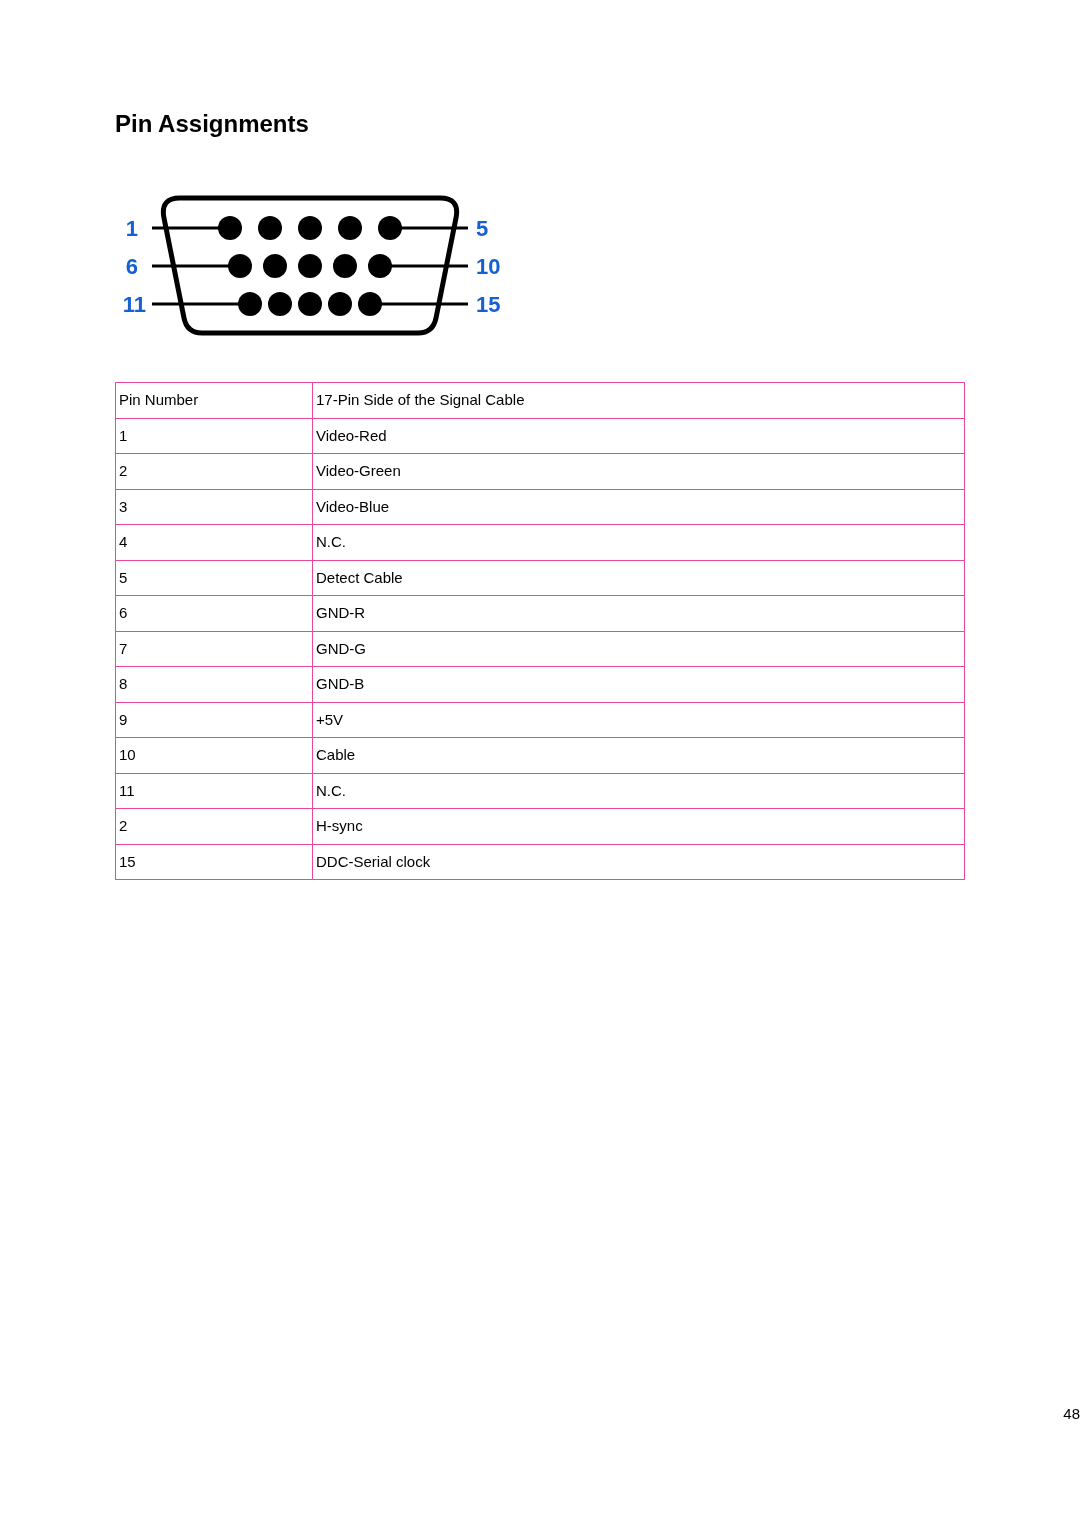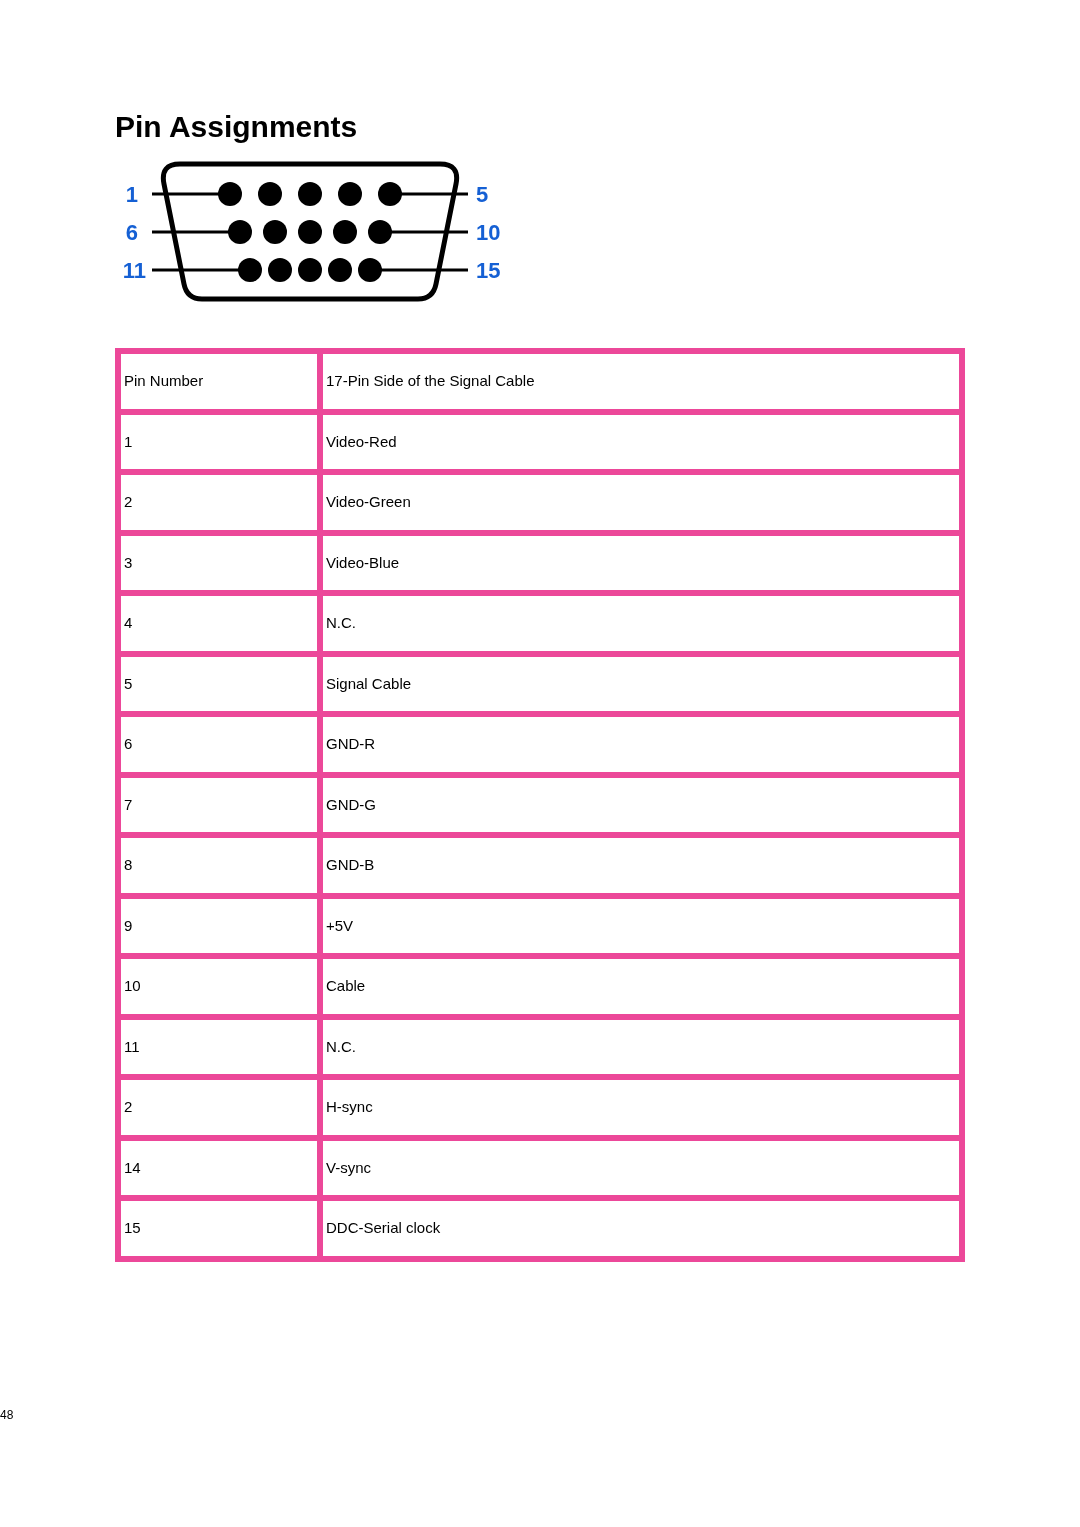--- a/index.html
+++ b/index.html
@@ -8,49 +8,50 @@
     background: #fff;
     font-family: Arial, Helvetica, sans-serif;
     width: 1080px;
     height: 1527px;
     position: relative;
   }
   .page {
     padding: 110px 115px 0 115px;
   }
   .title {
-    font-size: 30px;
+    font-size: 24px;
     font-weight: bold;
+    margin-bottom: 40px;
   }
   .connector-diagram {
     margin-left: 5px;
     margin-bottom: 30px;
   }
   .pin-table {
     border-collapse: collapse;
     width: 850px;
     font-size: 15px;
   }
   .pin-table th, .pin-table td {
-    border: 6px solid #ec4899;
+    border: 1px solid #ec4899;
     text-align: left;
-    padding: 16px 3px;
+    padding: 6px 3px;
     font-weight: normal;
     line-height: 1.5;
   }
   .col-num {
     width: 190px;
   }
   .page-number {
     position: absolute;
     bottom: 105px;
     left: 0;
     width: 100%;
-    text-align: left;
-    font-size: 12px;
+    text-align: right;
+    font-size: 15px;
   }
 </style>
 </head>
 <body>
 
 <div class="page">
   <div class="title">Pin Assignments</div>
 
   <div class="connector-diagram">
     <svg width="380" height="170" viewBox="0 0 380 170">
@@ -110,21 +111,21 @@
     <tr>
           <td>3</td>
           <td>Video-Blue</td>
         </tr>
     <tr>
           <td>4</td>
           <td>N.C.</td>
         </tr>
     <tr>
           <td>5</td>
-          <td>Signal Cable</td>
+          <td>Detect Cable</td>
         </tr>
     <tr>
           <td>6</td>
           <td>GND-R</td>
         </tr>
     <tr>
           <td>7</td>
           <td>GND-G</td>
         </tr>
     <tr>
@@ -141,24 +142,20 @@
         </tr>
     <tr>
           <td>11</td>
           <td>N.C.</td>
         </tr>
     <tr>
           <td>2</td>
           <td>H-sync</td>
         </tr>
     <tr>
-          <td>14</td>
-          <td>V-sync</td>
-        </tr>
-    <tr>
           <td>15</td>
           <td>DDC-Serial clock</td>
         </tr>
   </tbody>
     </table>
 </div>
 
 <div class="page-number">48</div>
 
 </body></html>

